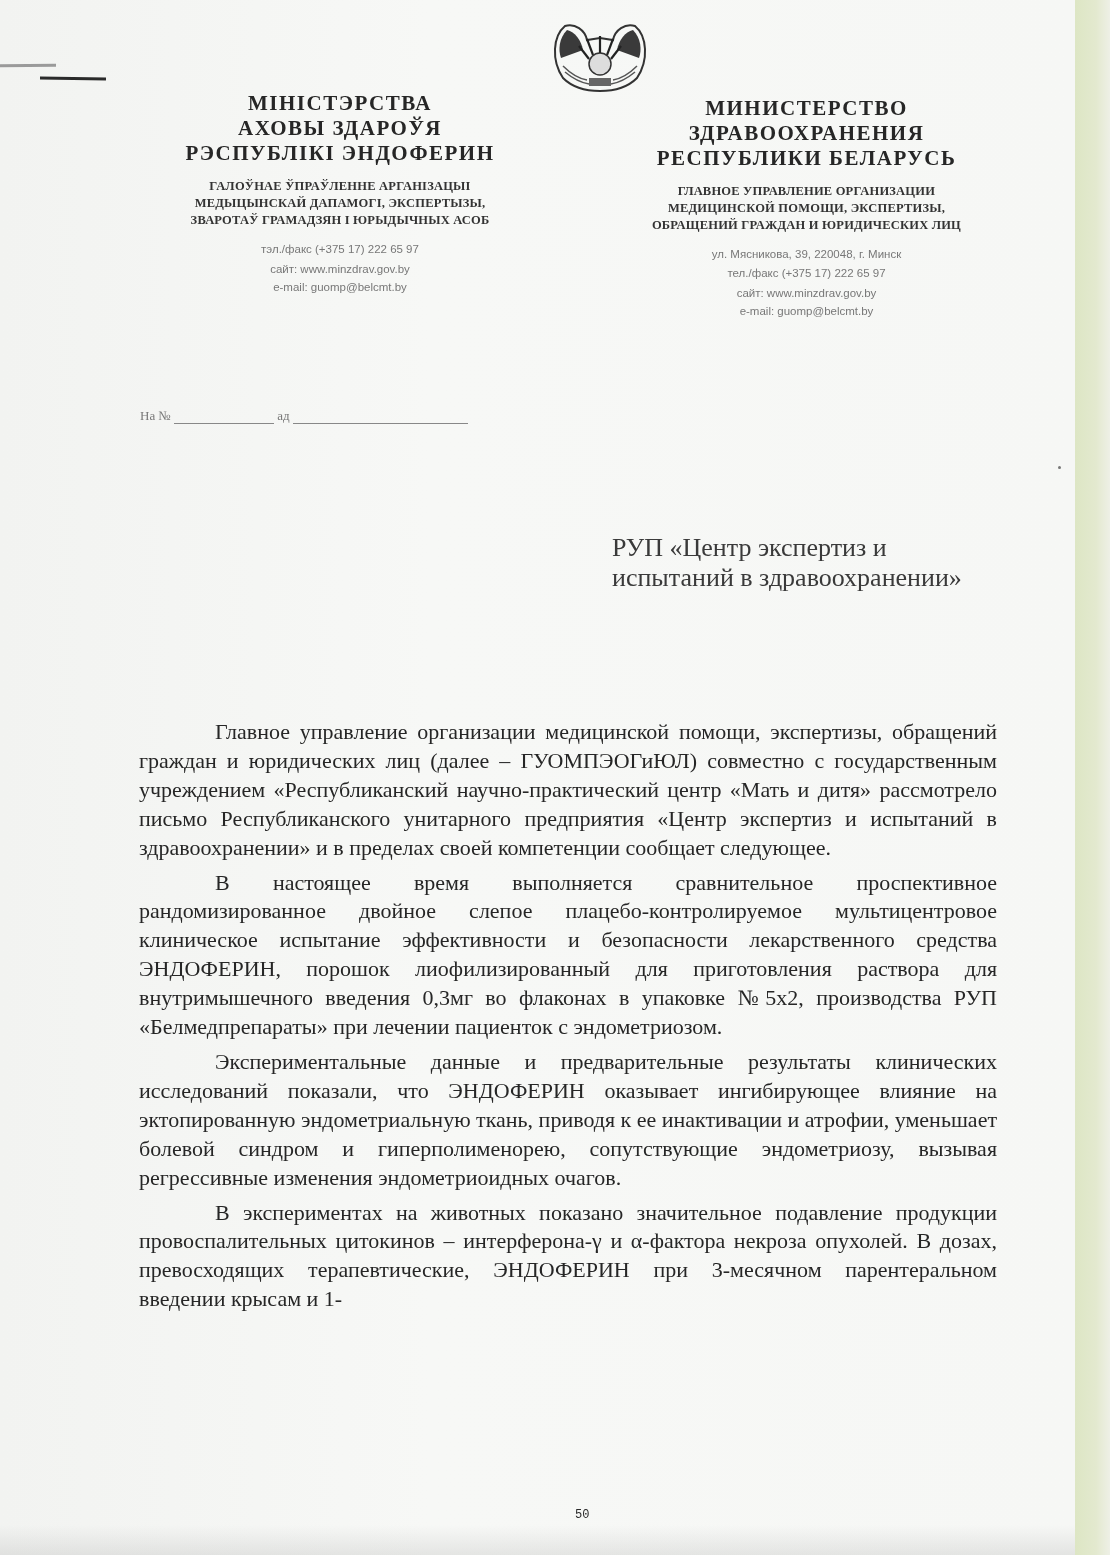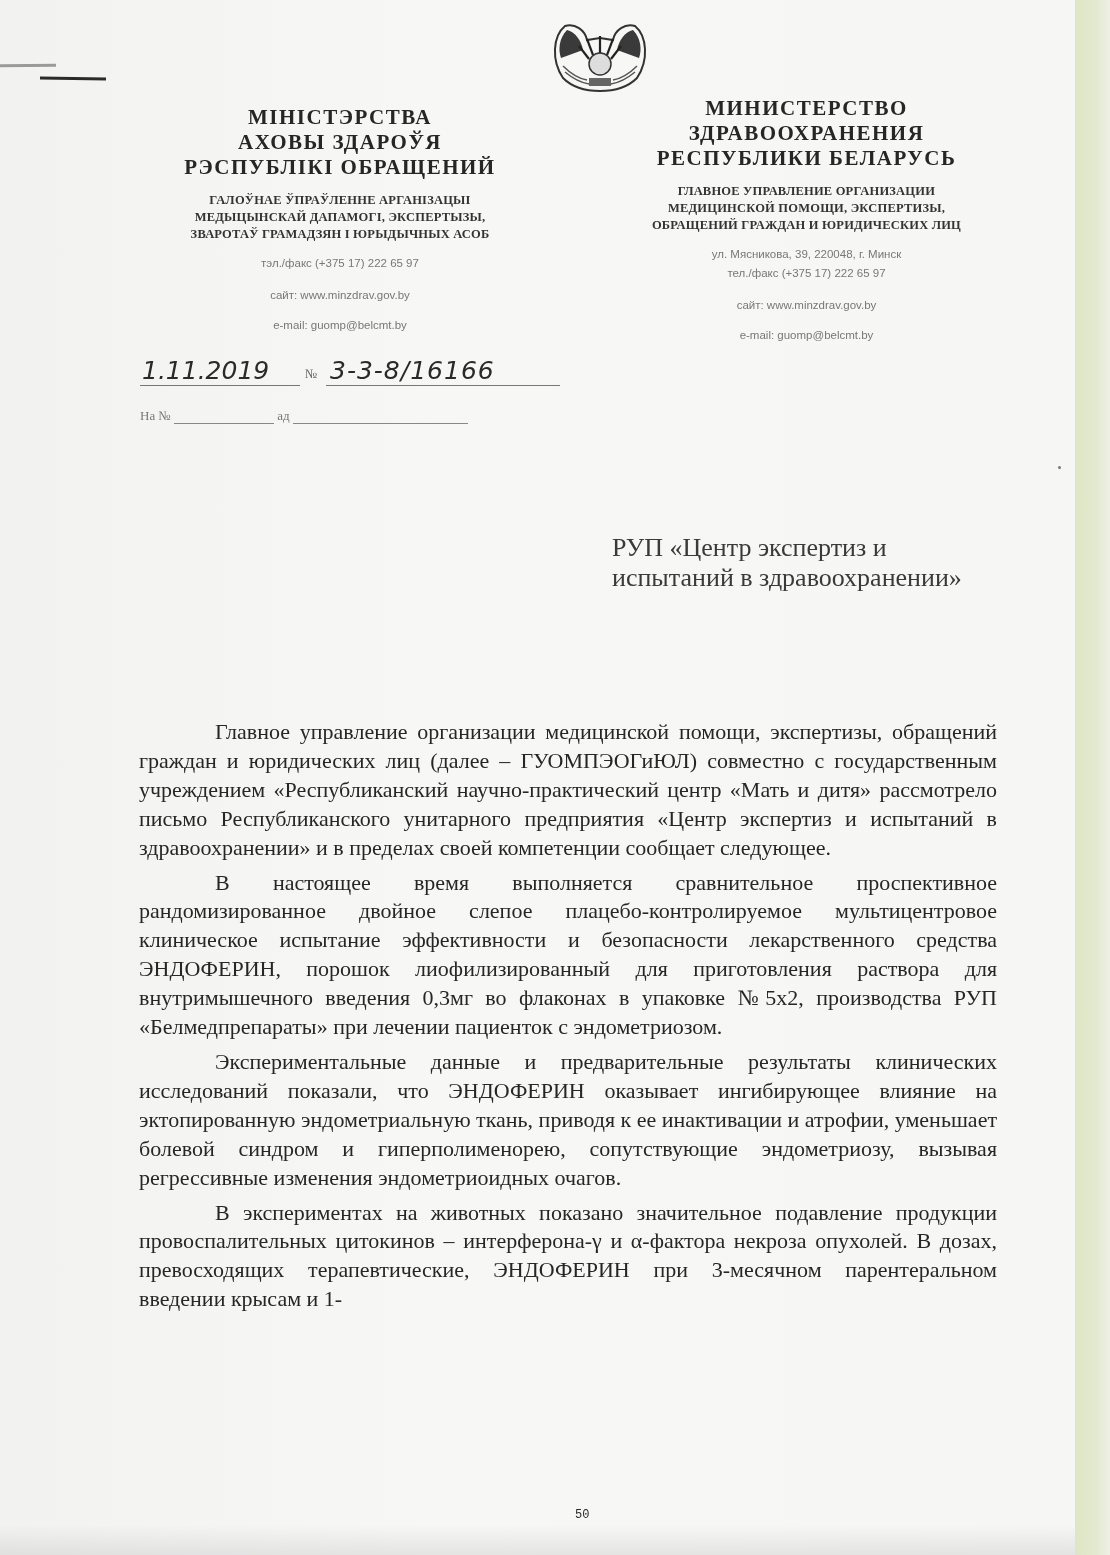--- a/index.html
+++ b/index.html
@@ -20,30 +20,30 @@
     .bottom-shadow {
       position: absolute; left: 0; top: 1525px; width: 1075px; height: 30px;
       background: linear-gradient(180deg, rgba(0,0,0,0) 0%, rgba(120,120,120,0.15) 100%);
     }
     .pen-mark-1 { position:absolute; left:0; top:64px; width:56px; height:3px; background:#9a9a9a; transform: rotate(-0.5deg); }
     .pen-mark-2 { position:absolute; left:40px; top:77px; width:66px; height:3px; background:#2a2a2a; transform: rotate(1deg); }
 
     .emblem { position:absolute; left:545px; top:18px; width:110px; height:75px; }
 
     .hdr { position:absolute; text-align:center; }
-    .hdr-left { left:140px; top:105px; width:400px; }
+    .hdr-left { left:140px; top:91px; width:400px; }
     .hdr-right { left:584px; top:96px; width:445px; }
     .ministry-title {
       font-size: 21px; font-weight: bold; letter-spacing: 1.5px; line-height: 25px; color:#262626;
     }
     .dept-title {
       margin-top: 12px; font-size: 12.5px; font-weight: bold; line-height: 17px; letter-spacing: 0.2px; color:#333;
     }
     .contacts { margin-top: 11px; font-family: "Liberation Sans", "DejaVu Sans", sans-serif; font-size: 11.5px; line-height: 19px; color:#777; }
-    .contacts .web { margin-top: 14px; line-height: 16px; }
+    .contacts .web { margin-top: 2px; line-height: 16px; }
 
     .reg-line { position:absolute; left:140px; top:356px; width:440px; height:36px; }
     .hand { font-family: "DejaVu Sans", sans-serif; font-style: italic; color:#2a2a2a; font-size: 25px; position:absolute; top:0; }
     .hand-date { left:0; width:158px; border-bottom:1px solid #777; padding-left: 2px; }
     .num-sign { position:absolute; left:165px; top:10px; font-size:13px; color:#666; font-family:"Liberation Serif", serif; }
     .hand-num { left:186px; width:230px; border-bottom:1px solid #777; padding-left:4px; letter-spacing: 1px; }
 
     .ref-line { position:absolute; left:140px; top:408px; font-size:13px; color:#777; font-family:"Liberation Serif", serif; }
     .ref-line .blank { display:inline-block; border-bottom:1px solid #888; vertical-align: bottom; height: 12px; }
 
@@ -81,21 +81,21 @@
         <path d="M92 48 Q80 60 68 62"></path>
         <path d="M90 54 Q78 64 66 66"></path>
     </g>
     <rect x="44" y="60" width="22" height="8" fill="#666"></rect>
   </svg>
 
   <div class="hdr hdr-left">
     <div class="ministry-title">
       <div>МІНІСТЭРСТВА</div>
       <div>АХОВЫ ЗДАРОЎЯ</div>
-      <div>РЭСПУБЛІКІ ОБРАЩЕНИЙ</div>
+      <div>РЭСПУБЛІКІ ЭНДОФЕРИН</div>
     </div>
     <div class="dept-title">
       <div>ГАЛОЎНАЕ ЎПРАЎЛЕННЕ АРГАНІЗАЦЫІ</div>
       <div>МЕДЫЦЫНСКАЙ ДАПАМОГІ, ЭКСПЕРТЫЗЫ,</div>
       <div>ЗВАРОТАЎ ГРАМАДЗЯН І ЮРЫДЫЧНЫХ АСОБ</div>
     </div>
     <div class="contacts">
       <div>тэл./факс (+375 17) 222 65 97</div>
       <div class="web">сайт: www.minzdrav.gov.by</div>
       <div class="web">e-mail: guomp@belcmt.by</div>
@@ -114,25 +114,20 @@
       <div>ОБРАЩЕНИЙ ГРАЖДАН И ЮРИДИЧЕСКИХ ЛИЦ</div>
     </div>
     <div class="contacts">
       <div>ул. Мясникова, 39, 220048, г. Минск</div>
       <div>тел./факс (+375 17) 222 65 97</div>
       <div class="web">сайт: www.minzdrav.gov.by</div>
       <div class="web">e-mail: guomp@belcmt.by</div>
     </div>
   </div>
 
-  <div class="reg-line">
-    <span class="hand hand-date">1.11.2019</span>
-    <span class="num-sign">№</span>
-    <span class="hand hand-num">3-3-8/16166</span>
-  </div>
 
   <div class="ref-line">
     <span>На №</span>
     <span class="blank" style="width:100px;"></span>
     <span>ад</span>
     <span class="blank" style="width:175px;"></span>
   </div>
 
   <div class="addressee">
     <div>РУП «Центр экспертиз и</div>

